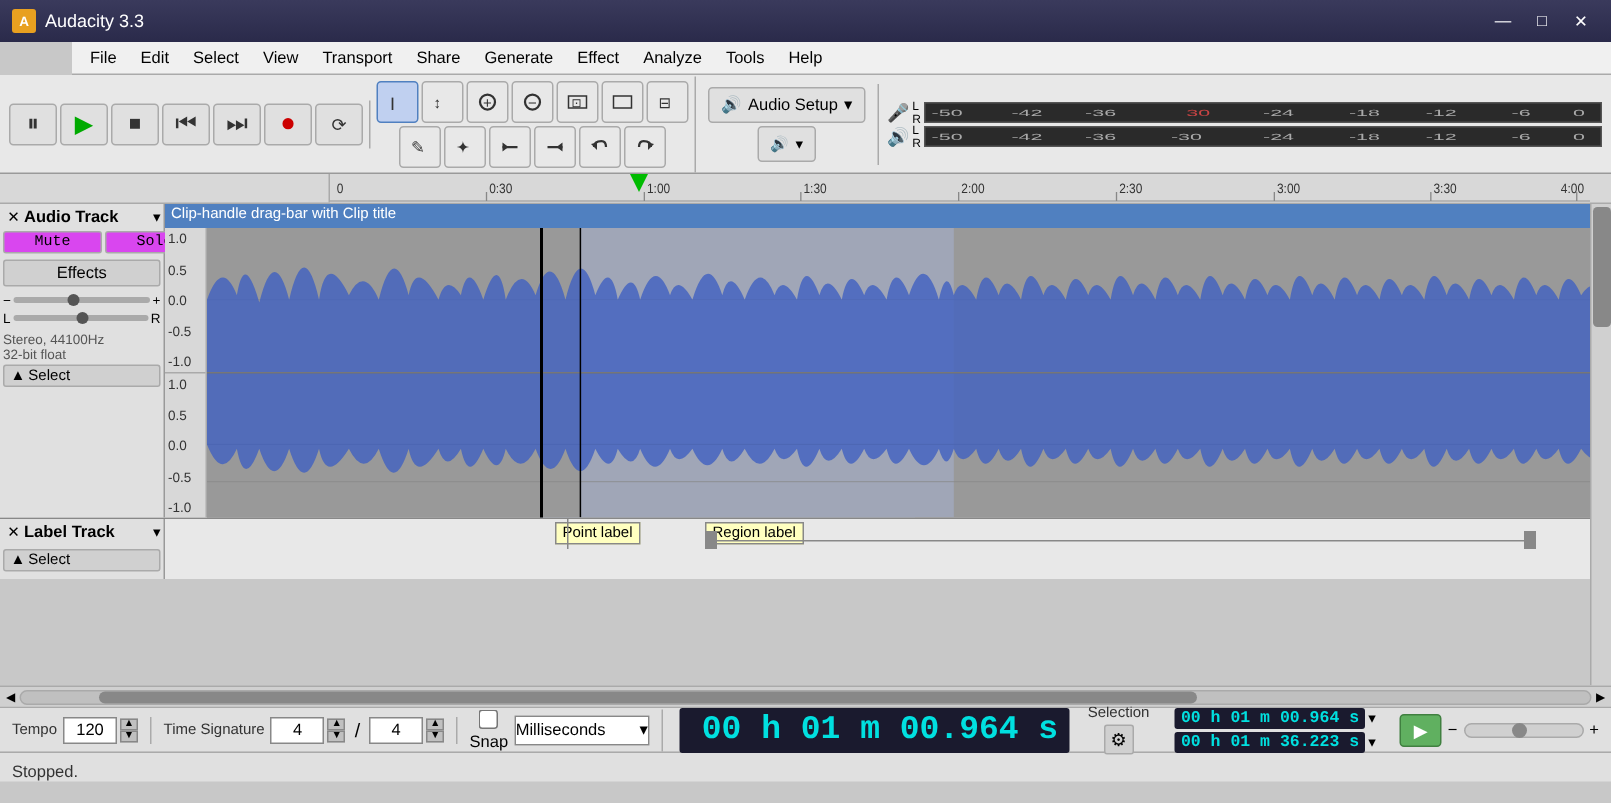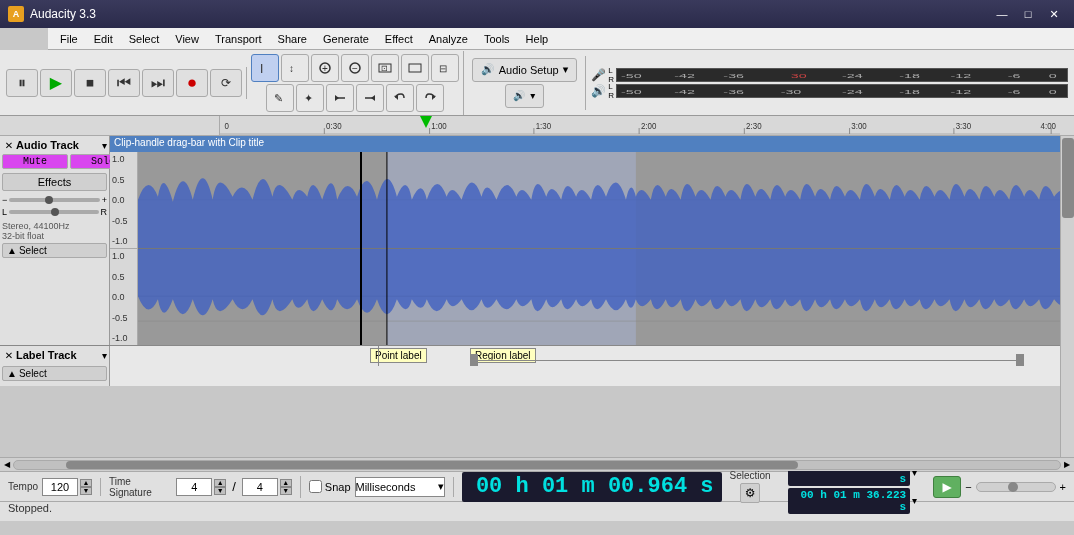--- a/index.html
+++ b/index.html
@@ -323,21 +323,21 @@
       padding: 0 3px;
       font-size: 11px;
       width: 36px;
       text-align: center;
       height: 18px;
       display: flex;
       align-items: center;
       justify-content: center;
     }
 
-    .snap-check { display: flex; align-items: center; gap: 3px; font-size: 11px; }
+    .snap-check { display: flex; align-items: center; gap: 3px; font-size: 11px; flex-direction: column; }
 
     .snap-dropdown {
       padding: 1px 0;
       background: #fff;
       border: 1px solid #888;
       font-size: 11px;
       height: 20px;
       display: flex;
       align-items: center;
       justify-content: space-between;
@@ -392,21 +392,21 @@
       cursor: pointer;
       font-size: 12px;
       color: #fff;
     }
 
     #status-bar {
       background: #e0e0e0;
       border-top: 1px solid #aaa;
       height: 20px;
       display: flex;
-      align-items: flex-start;
+      align-items: flex-end;
       padding: 0 8px;
       font-size: 11px;
       color: #333;
     }
 
     
     .vu-scale-bar {
       display: flex;
       align-items: center;
       background: #333;

